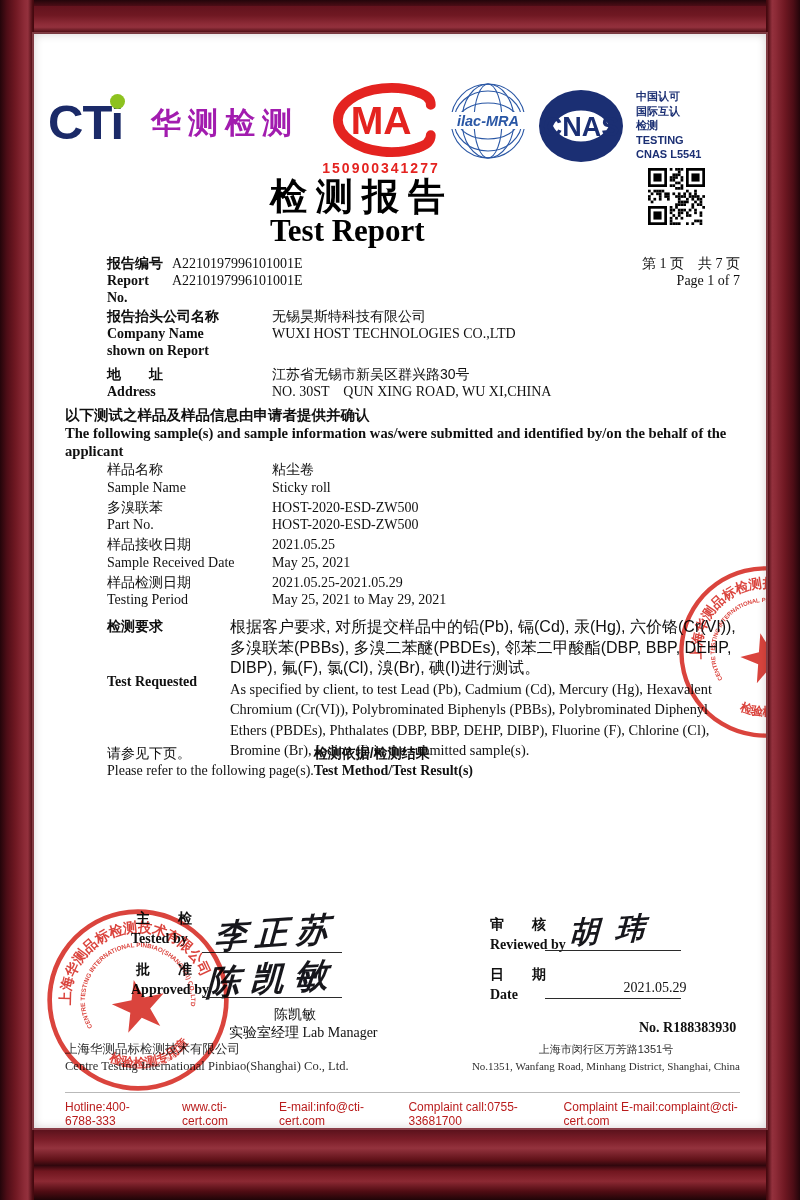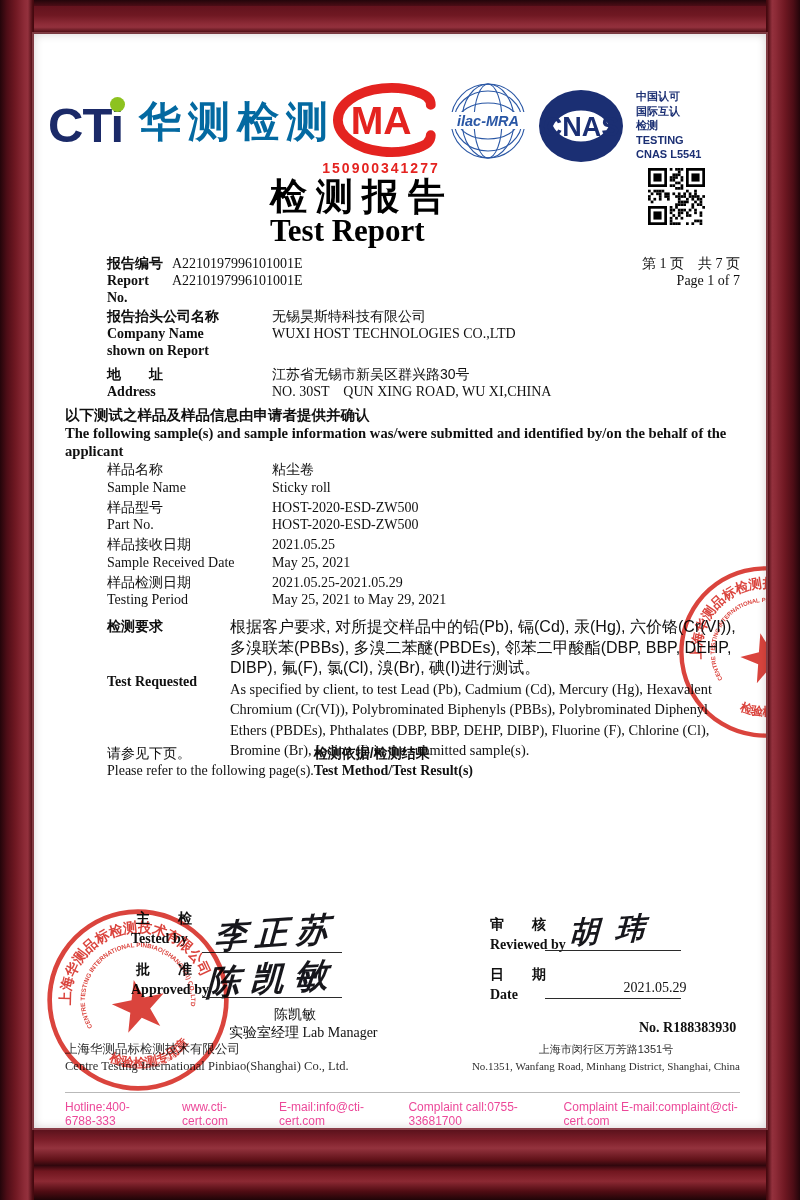--- a/index.html
+++ b/index.html
@@ -15,35 +15,35 @@
         box-shadow:0 0 0 2px rgba(200,120,128,.45), inset 0 0 10px rgba(40,5,10,.18);}
   .abs{position:absolute;}
   .cjk{font-family:"Liberation Sans","DejaVu Sans",sans-serif;}
   .serif{font-family:"Liberation Serif","DejaVu Serif",serif;}
   .b{font-weight:bold;}
   .t14{font-size:14px;line-height:17px;color:#101010;margin-left:42px;}
   
   .cti-wrap{left:14px;top:60px;height:60px;white-space:nowrap;}
   .cti-lat{font-family:"Liberation Sans",sans-serif;font-weight:bold;font-size:49px;color:#1b2a68;letter-spacing:-1px;position:relative;display:inline-block;line-height:56px;}
   .cti-dot{position:absolute;width:15px;height:15px;border-radius:50%;background:#8dc21f;left:62px;top:0px;}
-  .cti-cn{font-family:"Liberation Sans",sans-serif;font-weight:bold;font-size:42px;color:#0369a1;letter-spacing:7px;display:inline-block;vertical-align:6px;margin-left:12px;}
+  .cti-cn{font-family:"Liberation Sans",sans-serif;font-weight:bold;font-size:30px;color:#a21caf;letter-spacing:7px;display:inline-block;vertical-align:6px;margin-left:24px;}
   .cma-num{left:282px;top:126px;width:130px;text-align:center;font-family:"Liberation Sans",sans-serif;font-weight:bold;font-size:14px;color:#e42320;letter-spacing:2px;}
   .cnas-txt{left:602px;top:55px;font-family:"Liberation Sans",sans-serif;font-weight:bold;font-size:11px;line-height:14.5px;color:#1b2f73;}
   .title-cn{left:236px;top:138px;width:300px;text-align:left;font-size:37px;letter-spacing:9px;color:#000;font-weight:bold;}
   .title-en{left:236px;top:179px;width:300px;font-size:31px;color:#000;font-weight:bold;font-family:"Liberation Serif",serif;}
   .meta-right{right:26px;text-align:right;}
   
   .row{display:flex;}
   .row .lab{width:165px;flex:0 0 165px;}
   .row .val{flex:1;}
   .pair-gap{margin-top:2.5px;}
   .hand{font-family:"DejaVu Sans",sans-serif;font-style:italic;font-weight:bold;color:#17171c;transform:rotate(-4deg) skewX(-6deg);}
   .sigline{position:absolute;height:0;border-bottom:1.6px solid #2b2b2b;}
   .hr{left:31px;top:1058px;width:675px;border-top:1.2px solid #b9b9b9;}
-  .contacts{left:31px;top:1066px;width:676px;display:flex;justify-content:space-between;font-family:"Liberation Sans","DejaVu Sans",sans-serif;font-size:12px;color:#ec4899;gap:24px;}
+  .contacts{left:31px;top:1066px;width:676px;display:flex;justify-content:space-between;font-family:"Liberation Sans","DejaVu Sans",sans-serif;font-size:12px;color:#b91c1c;gap:24px;}
   .stamp{mix-blend-mode:multiply;opacity:.93;}
   .gray-foot{color:#2e2e2e;}
 </style>
 </head>
 <body>
 
 <div class="fr fr-top"></div>
 <div class="fr fr-bottom"></div>
 <div class="fr fr-left"></div>
 <div class="fr fr-right"></div>
@@ -263,21 +263,21 @@
   <div class="abs t14" style="left:31px;top:427px;width:676px;line-height:17.5px;">
     <div class="row">
         <span class="lab cjk">样品名称</span>
         <span class="val cjk">粘尘卷</span>
       </div>
     <div class="row">
         <span class="lab serif">Sample Name</span>
         <span class="val serif">Sticky roll</span>
       </div>
     <div class="row pair-gap">
-        <span class="lab cjk">样品型号</span>
+        <span class="lab cjk">多溴联苯</span>
         <span class="val serif">HOST-2020-ESD-ZW500</span>
       </div>
     <div class="row">
         <span class="lab serif">Part No.</span>
         <span class="val serif">HOST-2020-ESD-ZW500</span>
       </div>
     <div class="row pair-gap">
         <span class="lab cjk">样品接收日期</span>
         <span class="val serif">2021.05.25</span>
       </div>

